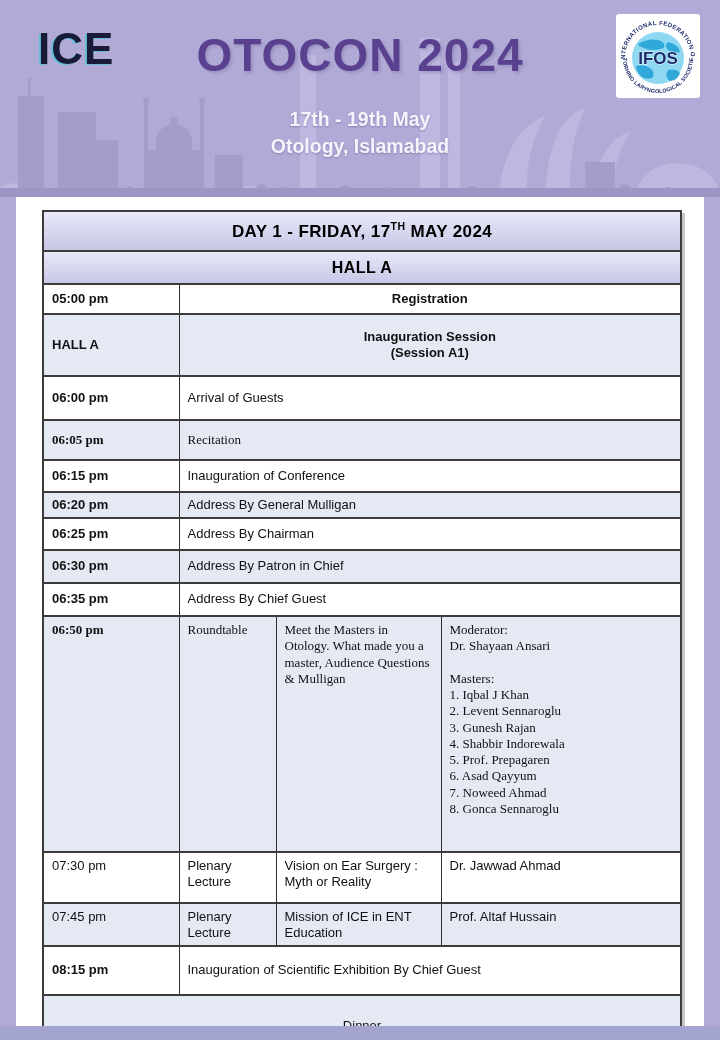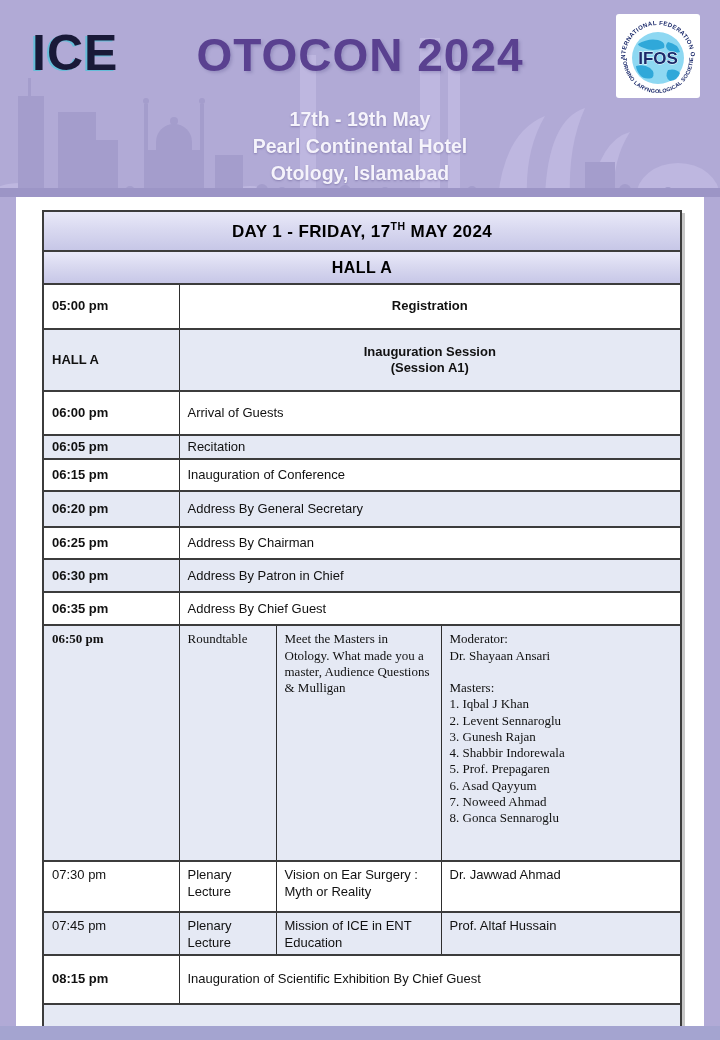--- a/index.html
+++ b/index.html
@@ -12,22 +12,22 @@
   *{margin:0;padding:0;box-sizing:border-box;}
   html,body{width:720px;height:1040px;}
   body{
     font-family:"Liberation Sans",sans-serif;
     background:var(--bg-purple);
     position:relative;overflow:hidden;
   }
   .hero{position:absolute;left:0;top:0;width:720px;height:197px;background:var(--bg-purple);}
   .hero svg.sky{position:absolute;left:0;top:0;width:720px;height:197px;}
   .ice-logo{
-    position:absolute;left:32px;top:24px;
-    font-size:50px;font-weight:800;color:var(--ice-navy);
+    position:absolute;left:38px;top:24px;
+    font-size:44px;font-weight:800;color:var(--ice-navy);
     letter-spacing:1px;
     text-shadow:-2px 1px 0 rgba(59,200,218,.65);
   }
   .event-title{
     position:absolute;left:0;right:0;top:28px;text-align:center;
     font-size:46px;font-weight:800;color:var(--title-purple);
     letter-spacing:1px;
     text-shadow:2px 2px 3px rgba(80,70,130,.25);
   }
   .event-dates{
@@ -111,21 +111,20 @@
         <circle cx="668" cy="192" r="5"></circle>
         <circle cx="130" cy="191" r="5"></circle>
       </g>
       <rect x="0" y="188" width="720" height="9" fill="#9c95c6"></rect>
     </svg>
 
     <div class="ice-logo">ICE</div>
     <div class="event-title">OTOCON 2024</div>
     <div class="event-dates">
       <div>17th - 19th May</div>
-      <div>Pearl Continental Hotel</div>
       <div>Otology, Islamabad</div>
     </div>
 
     <svg class="ifos-logo" viewBox="0 0 84 84">
       <rect x="0" y="0" width="84" height="84" rx="3" fill="#ffffff"></rect>
       <defs>
         <path id="arcTop" d="M 9 44 A 33 33 0 0 1 75 44"></path>
         <path id="arcBottom" d="M 7 44 A 35 35 0 0 0 77 44"></path>
       </defs>
       <circle cx="42" cy="44" r="26" fill="#8ed8f2"></circle>
@@ -155,44 +154,44 @@
       </colgroup>
       <thead>
         <tr class="day-row">
           <th colspan="4"><span>DAY 1 - FRIDAY, 17</span><sup>TH</sup><span>  MAY 2024</span></th>
         </tr>
         <tr class="hall-row">
           <th colspan="4">HALL A</th>
         </tr>
       </thead>
       <tbody id="schedule-body">
-          <tr class="row-white" style="height: 45px;">
+          <tr class="row-white" style="height: 30px;">
             <td class="b">05:00 pm</td>
             <td colspan="3" class="b c">Registration</td>
           </tr>
           <tr class="row-blue" style="height: 62px;">
             <td class="b">HALL A</td>
             <td colspan="3" class="b c">Inauguration Session
 (Session A1)</td>
           </tr>
           <tr class="row-white" style="height: 44px;">
             <td class="b">06:00 pm</td>
             <td colspan="3">Arrival of Guests</td>
           </tr>
-          <tr class="row-blue" style="height: 24px;">
+          <tr class="row-blue" style="height: 40px; font-family: Liberation Serif, serif;">
             <td class="b">06:05 pm</td>
             <td colspan="3">Recitation</td>
           </tr>
           <tr class="row-white" style="height: 32px;">
             <td class="b">06:15 pm</td>
             <td colspan="3">Inauguration of Conference</td>
           </tr>
-          <tr class="row-blue" style="height: 36px;">
+          <tr class="row-blue" style="height: 26px;">
             <td class="b">06:20 pm</td>
-            <td colspan="3">Address By General Secretary</td>
+            <td colspan="3">Address By General Mulligan</td>
           </tr>
           <tr class="row-white" style="height: 32px;">
             <td class="b">06:25 pm</td>
             <td colspan="3">Address By Chairman</td>
           </tr>
           <tr class="row-blue" style="height: 33px;">
             <td class="b">06:30 pm</td>
             <td colspan="3">Address By Patron in Chief</td>
           </tr>
           <tr class="row-white" style="height: 33px;">

